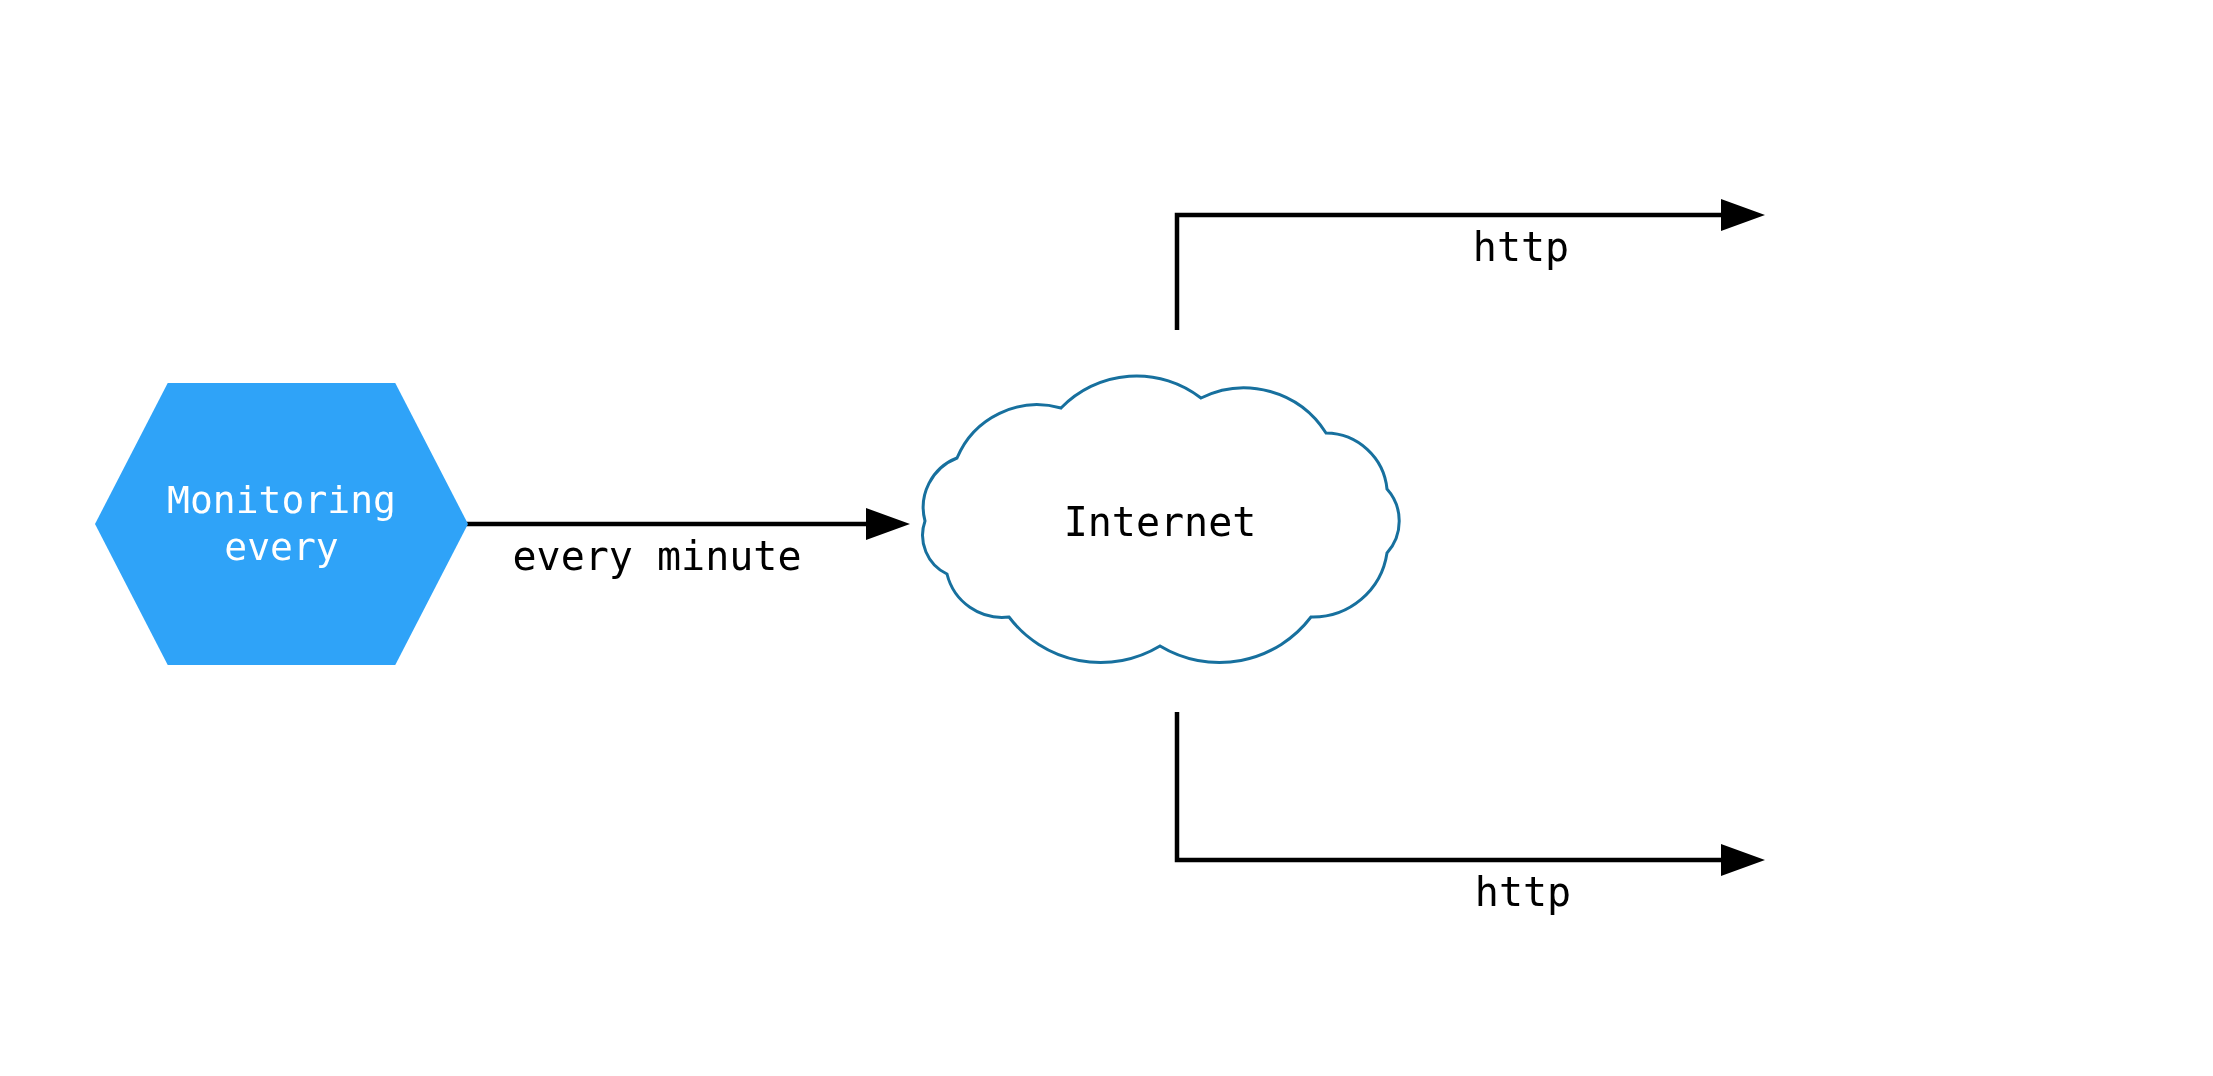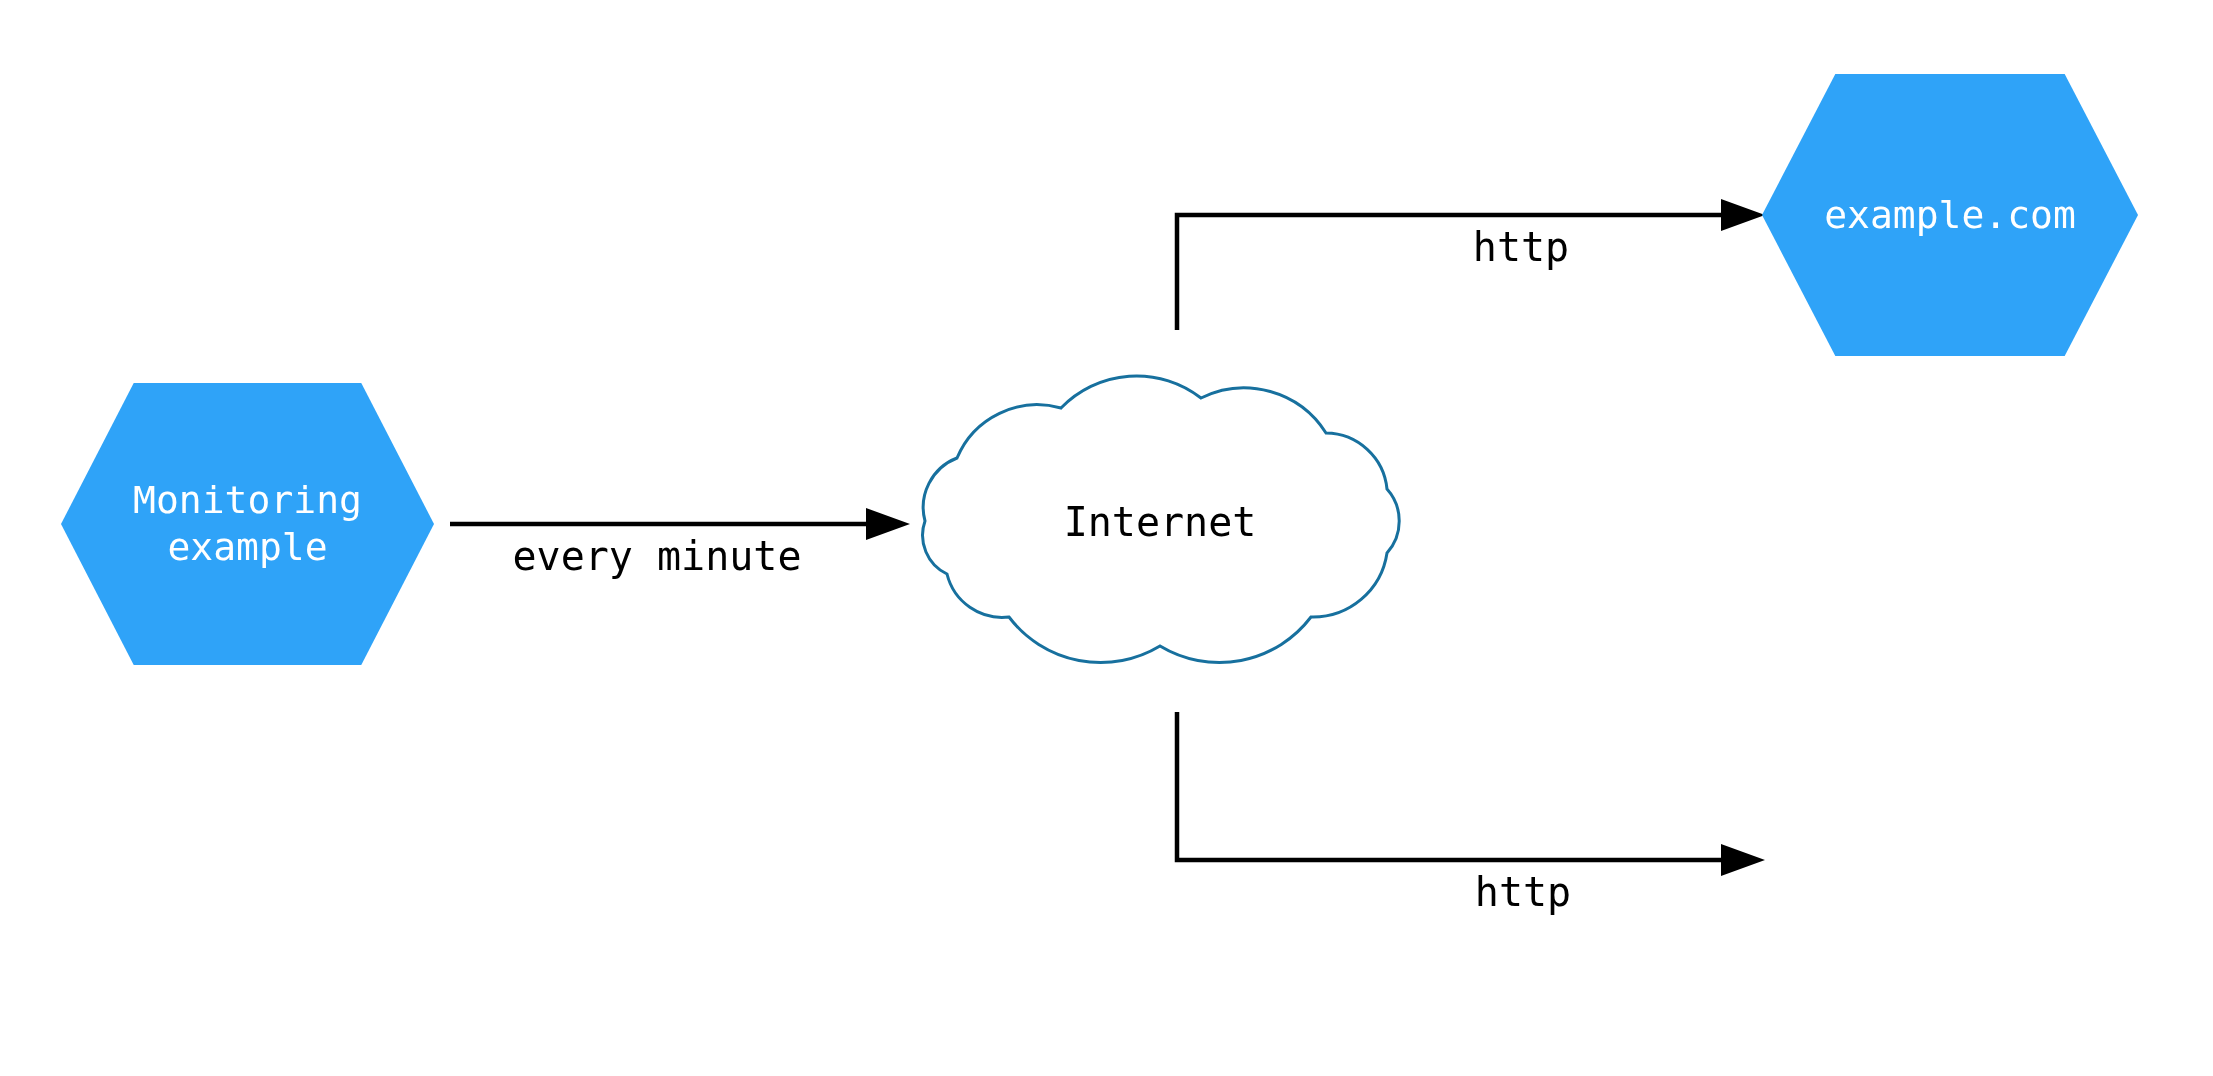--- a/index.html
+++ b/index.html
@@ -41,21 +41,21 @@
     clip-path: polygon(19.5% 0%, 80.5% 0%, 100% 50%, 80.5% 100%, 19.5% 100%, 0% 50%);
     display: flex;
     flex-direction: column;
     align-items: center;
     justify-content: center;
     color: var(--color-hexagon-text, #FFFFFF);
     font-size: 38px;
     line-height: 47px;
     text-align: center;
   }
-  .hex-monitoring { left: 61px;   top: 383px; width: 373px; height: 282px; }
+  .hex-monitoring { left: 95px;   top: 383px; width: 373px; height: 282px; }
   .hex-example    { left: 1762px; top: 74px;  width: 376px; height: 282px; }
   .hex-httpbin    { left: 1762px; top: 719px; width: 376px; height: 282px; }
   .edge-label {
     position: absolute;
     transform: translate(-50%, -50%);
     background: #FFFFFF;
     color: var(--color-label-text, #000000);
     font-size: 40px;
     line-height: 44px;
     white-space: pre;
@@ -101,26 +101,23 @@
 
     <polyline class="edge-line" points="1177,330 1177,215 1725,215"></polyline>
     <polygon class="arrowhead" points="1765,215 1721,199 1721,231"></polygon>
 
     <polyline class="edge-line" points="1177,712 1177,860 1725,860"></polyline>
     <polygon class="arrowhead" points="1765,860 1721,844 1721,876"></polygon>
   </svg>
 
   <div class="hexagon hex-monitoring">
     <span>Monitoring</span>
-    <span>example</span>
+    <span>every</span>
   </div>
 
-  <div class="hexagon hex-example">
-    <span>example.com</span>
-  </div>
 
 
   <div class="cloud-label">Internet</div>
 
   <div class="edge-label label-every-minute">every minute</div>
   <div class="edge-label label-http">http</div>
   <div class="edge-label label-https">http</div>
 
 </div>
 

